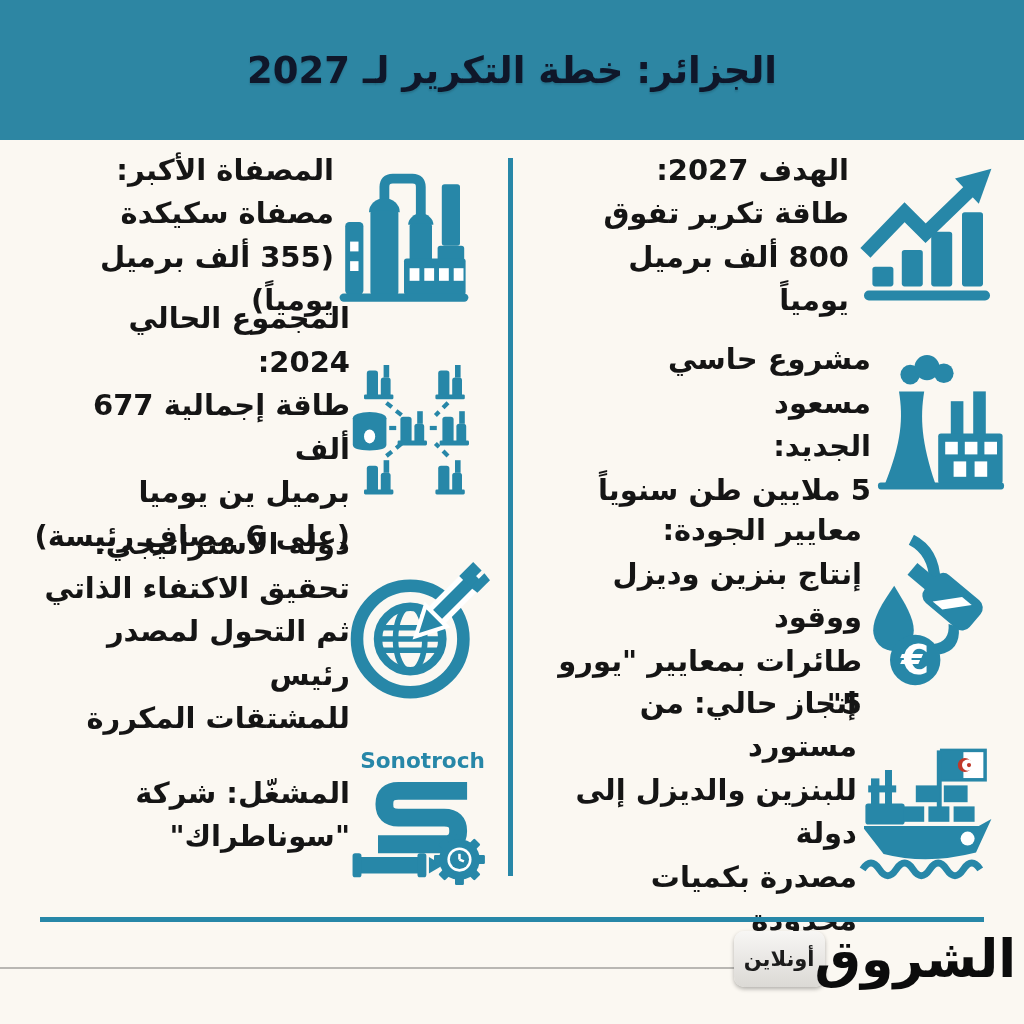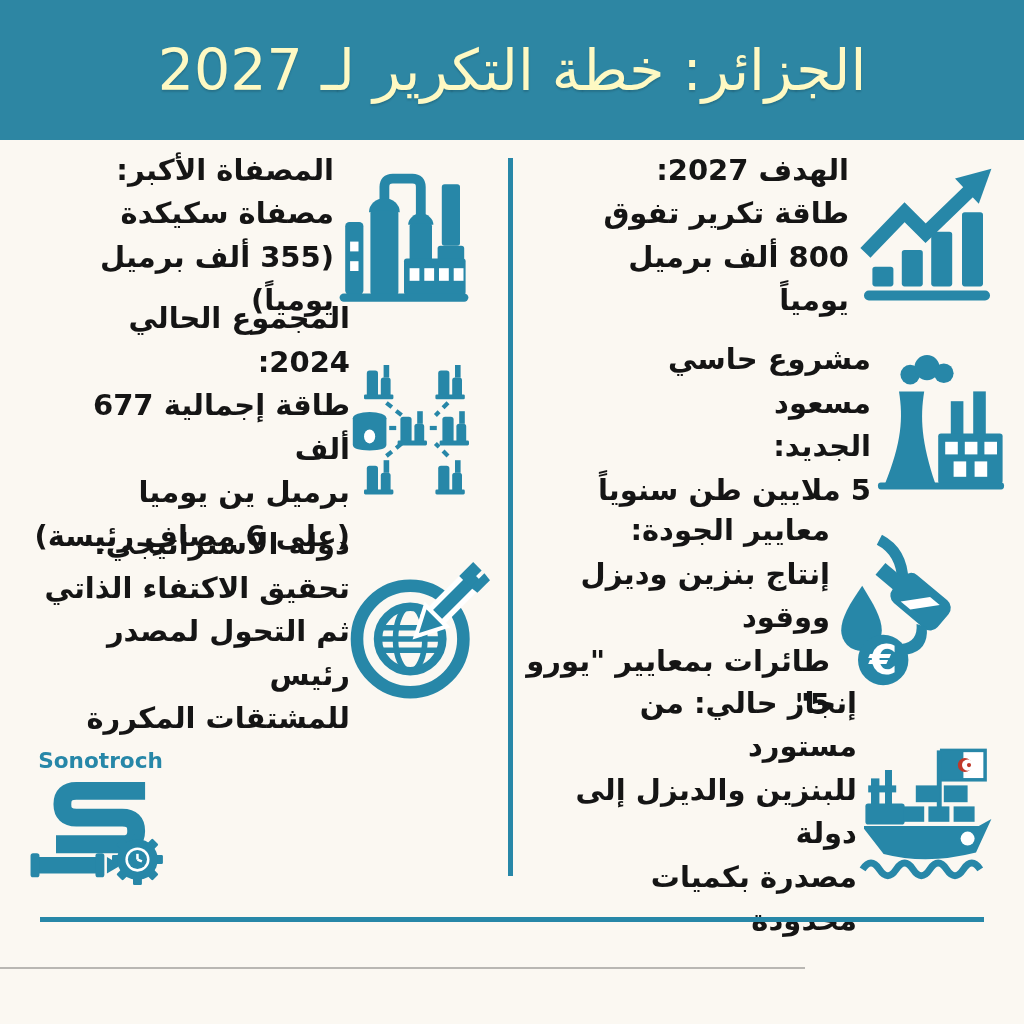--- a/index.html
+++ b/index.html
@@ -4,21 +4,21 @@
 <style>
   :root{
     --teal:#2787a8; --header_teal:#2d86a3; --text:#151515;
     --background:#fbf8f2; --flag_red:#c0392b; --badge_gray:#dbd9d5;
   }
   *{margin:0;padding:0;box-sizing:border-box;}
   body{background:#888;font-family:"DejaVu Sans","Liberation Sans",sans-serif;}
   .page{position:relative;width:1024px;height:1024px;background:var(--background);overflow:hidden;}
   .header{position:absolute;left:0;top:0;width:1024px;height:140px;background:var(--header_teal);
     display:flex;align-items:center;justify-content:center;direction:rtl;}
-  .header h1{color:#fef9c3;font-size:57px;font-weight:normal;letter-spacing:0;text-shadow:0 2px 2px rgba(0,0,0,.15);}
+  .header h1{color:#0f172a;font-size:37px;font-weight:bold;letter-spacing:0;text-shadow:0 2px 2px rgba(0,0,0,.15);}
   .divider-v{position:absolute;left:508px;top:158px;width:5px;height:718px;background:var(--teal);}
   .item{position:absolute;display:flex;align-items:center;}
   .item-text{flex:1;direction:rtl;text-align:right;white-space:pre-line;color:var(--text);
     font-size:29px;line-height:1.5;font-weight:bold;padding-left:6px;}
   .item-text .t{font-weight:bold;}
   .item-icon{width:140px;height:140px;flex:0 0 140px;}
   .icon-svg{width:100%;height:100%;overflow:visible;}
   .tf{fill:var(--teal);}
   .ts{stroke:var(--teal);fill:none;}
   .wf{fill:#fff;}
@@ -81,21 +81,21 @@
         <rect class="wf" x="53" y="62" width="9" height="9"></rect>
         <rect class="wf" x="67" y="62" width="9" height="9"></rect>
         <rect class="wf" x="81" y="62" width="9" height="9"></rect>
         <rect class="wf" x="59" y="76" width="9" height="11"></rect>
         <rect class="wf" x="74" y="76" width="9" height="11"></rect>
         <rect class="tf" x="5" y="91" width="90" height="5" rx="2"></rect>
       </svg>
     </div>
   </section>
 
-  <section class="item" style="left:518px;top:548px;width:452px;height:140px;">
+  <section class="item" style="left:550px;top:548px;width:452px;height:140px;">
     <div class="item-text"><span class="t">معايير الجودة:</span><span>
 إنتاج بنزين وديزل ووقود
 طائرات بمعايير "يورو 5"</span></div>
     <div class="item-icon">
       <svg class="icon-svg" viewBox="0 0 100 100">
         <path class="tf" d="M23,27 C31,40 37,50 37,59 a14.5,14.5 0 1 1 -29,0 C8,50 14,40 23,27 Z"></path>
         <g transform="rotate(40 62 40)">
           <path class="ts" stroke-width="8" d="M44,34 Q30,18 12,22"></path>
           <rect class="tf" x="26" y="32" width="20" height="11"></rect>
           <rect class="tf" x="42" y="24" width="42" height="26" rx="7"></rect>
@@ -212,20 +212,22 @@
         <line class="ws" stroke-width="17" x1="92" y1="8" x2="56" y2="44"></line>
         <line class="ts" stroke-width="9" x1="90" y1="10" x2="58" y2="42"></line>
         <polygon class="wsf" points="47,53 69,46 54,31"></polygon>
         <polygon class="tf" points="78,10 88,0 94,6 84,16"></polygon>
         <polygon class="tf" points="86,18 96,8 100,13 91,22"></polygon>
       </svg>
     </div>
   </section>
 
   <section class="item" style="left:28px;top:740px;width:462px;height:150px;">
+    <div class="item-text"><span class="t">المشغّل:</span><span> شركة
+"سوناطراك"</span></div>
     <div class="item-icon">
       <svg class="icon-svg" viewBox="0 0 110 110">
         <text class="tt" x="57" y="18" text-anchor="middle" font-size="17" font-weight="bold">Sonotroch</text>
         <path class="ts" stroke-width="14" d="M92,36 H38 Q27,36 27,46.5 Q27,57 38,57 H74 Q85,57 85,67.5 Q85,78 74,78 H22"></path>
         <rect class="tf" x="6" y="88" width="50" height="13" rx="2"></rect>
         <rect class="tf" x="2" y="85" width="7" height="19" rx="2"></rect>
         <rect class="tf" x="53" y="85" width="7" height="19" rx="2"></rect>
         <polygon class="tf" points="62,88 73,94.5 62,101"></polygon>
         <g transform="translate(86,90)">
           <rect class="tf" x="-3.5" y="-20" width="7" height="8" rx="1"></rect>
@@ -241,14 +243,18 @@
           <circle class="tf" r="7.5"></circle>
           <line class="ws" stroke-width="2" x1="0" y1="0" x2="0" y2="-4.5"></line>
           <line class="ws" stroke-width="2" x1="0" y1="0" x2="3.5" y2="1.5"></line>
         </g>
       </svg>
     </div>
   </section>
 
   <div class="footer-rule"></div>
   <div class="footer-thin"></div>
+  <div class="brand">
+    <div class="badge">أونلاين</div>
+    <div class="brand-text">الشروق</div>
+  </div>
 
 </div>
 
 </body></html>

